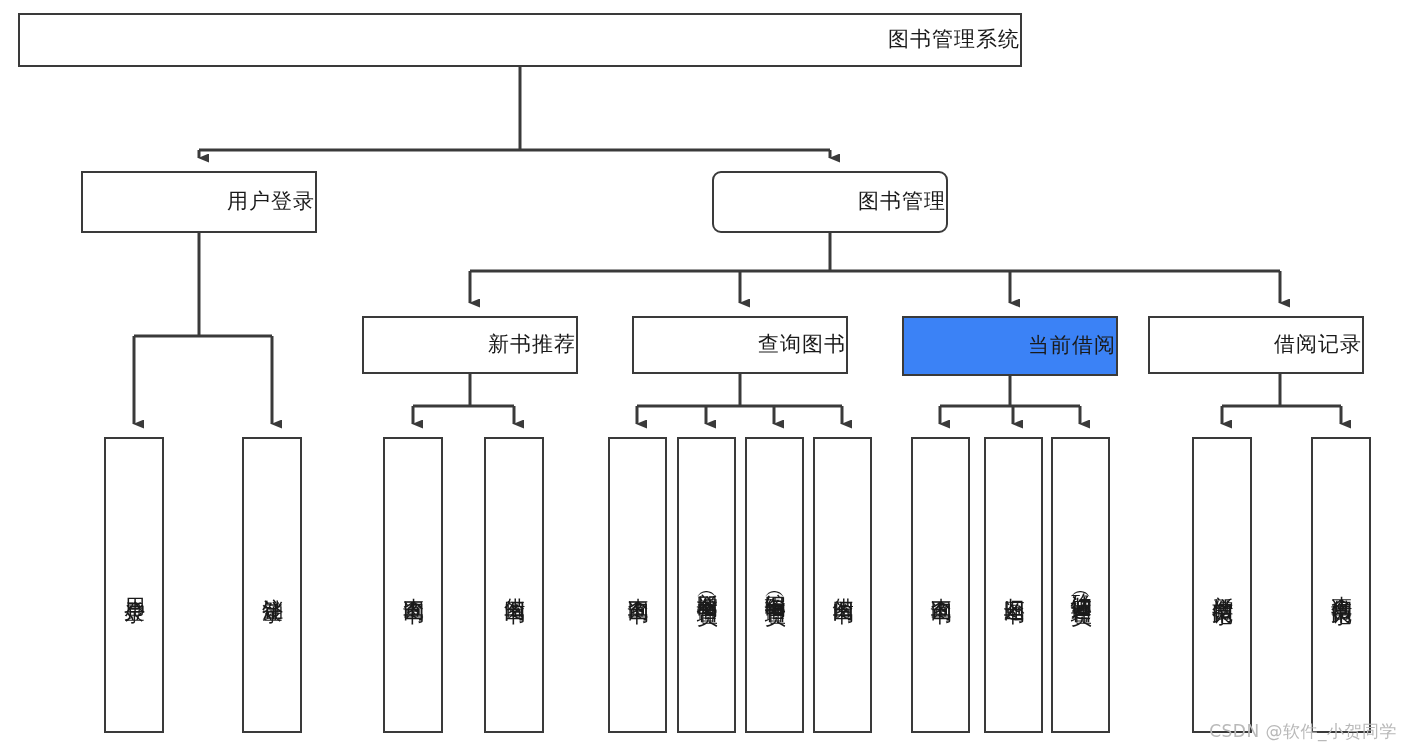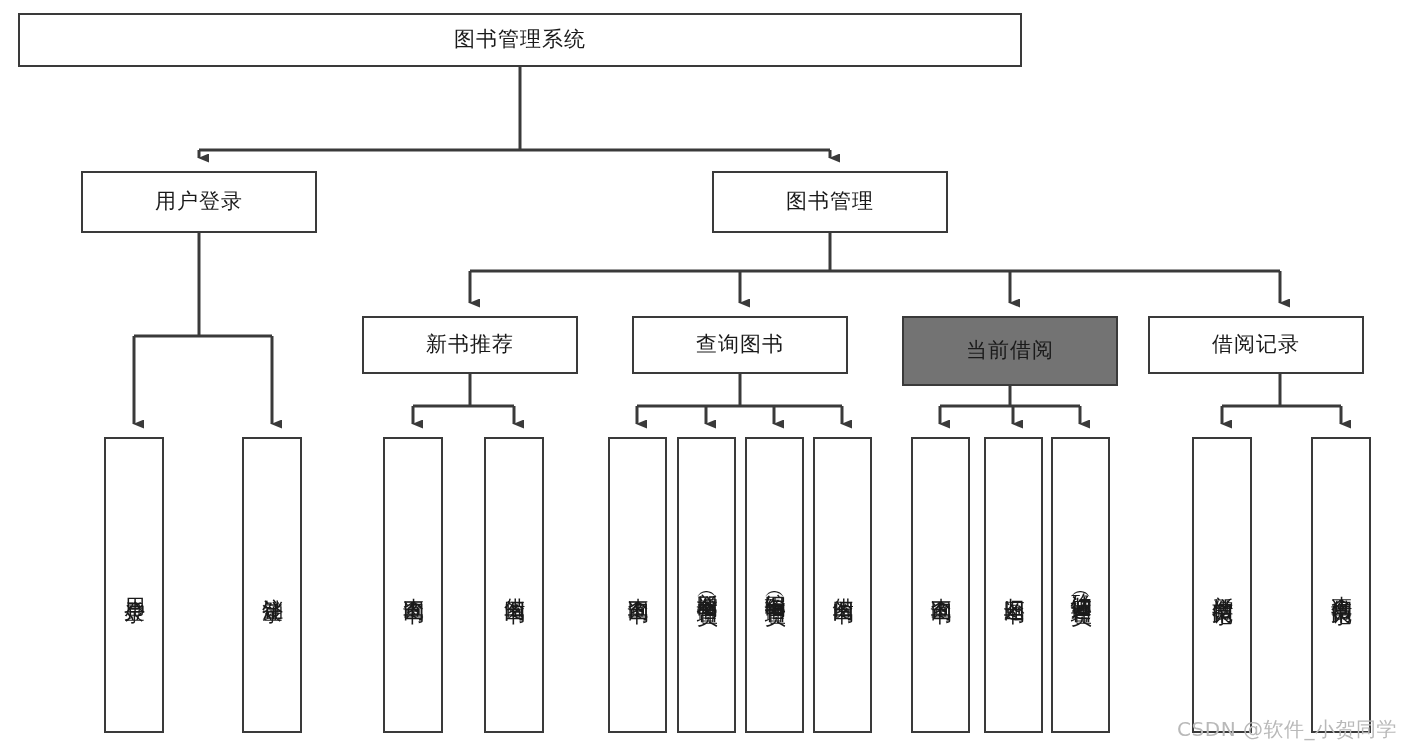--- a/index.html
+++ b/index.html
@@ -26,21 +26,21 @@
     height: 747px;
     pointer-events: none;
   }
   .node {
     position: absolute;
     box-sizing: border-box;
     background: #ffffff;
     border: 2px solid #3a3a3a;
     display: flex;
     align-items: center;
-    justify-content: center;
+    justify-content: flex-end;
     color: #1a1a1a;
   }
   .node.horizontal {
     font-size: 21px;
     letter-spacing: 1px;
     line-height: 1.2;
   }
   .node.vertical {
     writing-mode: vertical-rl;
     text-orientation: upright;
@@ -56,21 +56,21 @@
     text-orientation: upright;
     white-space: nowrap;
   }
   .node-label {
     display: block;
   }
   #watermark {
     position: absolute;
     right: 8px;
     bottom: 4px;
-    font-size: 20px;
+    font-size: 17px;
     color: #b9b9b9;
     letter-spacing: 0.5px;
     white-space: nowrap;
     font-family: "DejaVu Sans", "Liberation Sans", sans-serif;
   }
 </style>
 </head>
 <body>
 
 <div id="diagram-root" style="background: rgb(255, 255, 255);">
@@ -127,31 +127,31 @@
     </g>
   </svg>
 
   <div class="node horizontal" style="left: 18px; top: 13px; width: 1004px; height: 54px; border-color: rgb(58, 58, 58); background: rgb(255, 255, 255); color: rgb(26, 26, 26);">
     <span class="node-label">图书管理系统</span>
   </div>
 
   <div class="node horizontal" style="left: 81px; top: 171px; width: 236px; height: 62px; border-color: rgb(58, 58, 58); background: rgb(255, 255, 255); color: rgb(26, 26, 26);">
     <span class="node-label">用户登录</span>
   </div>
-  <div class="node horizontal" style="left: 712px; top: 171px; width: 236px; height: 62px; border-color: rgb(58, 58, 58); background: rgb(255, 255, 255); color: rgb(26, 26, 26);">
+  <div class="node horizontal" style="left: 712px; top: 171px; width: 236px; height: 62px; border-color: rgb(58, 58, 58); background: rgb(255, 255, 255); color: rgb(26, 26, 26); border-radius: 9px;">
     <span class="node-label">图书管理</span>
   </div>
 
   <div class="node horizontal" style="left: 362px; top: 316px; width: 216px; height: 58px; border-color: rgb(58, 58, 58); background: rgb(255, 255, 255); color: rgb(26, 26, 26);">
     <span class="node-label">新书推荐</span>
   </div>
   <div class="node horizontal" style="left: 632px; top: 316px; width: 216px; height: 58px; border-color: rgb(58, 58, 58); background: rgb(255, 255, 255); color: rgb(26, 26, 26);">
     <span class="node-label">查询图书</span>
   </div>
-  <div class="node horizontal" style="left: 902px; top: 316px; width: 216px; height: 70px; border-color: rgb(58, 58, 58); background: #737373; color: rgb(26, 26, 26);">
+  <div class="node horizontal" style="left: 902px; top: 316px; width: 216px; height: 60px; border-color: rgb(58, 58, 58); background: #3b82f6; color: rgb(26, 26, 26);">
     <span class="node-label">当前借阅</span>
   </div>
   <div class="node horizontal" style="left: 1148px; top: 316px; width: 216px; height: 58px; border-color: rgb(58, 58, 58); background: rgb(255, 255, 255); color: rgb(26, 26, 26);">
     <span class="node-label">借阅记录</span>
   </div>
 
   <div class="node vertical" style="left: 104px; top: 437px; width: 60px; height: 296px; border-color: rgb(58, 58, 58); background: rgb(255, 255, 255); color: rgb(26, 26, 26);">
     <span class="node-label">用户登录</span>
   </div>
   <div class="node vertical" style="left: 242px; top: 437px; width: 60px; height: 296px; border-color: rgb(58, 58, 58); background: rgb(255, 255, 255); color: rgb(26, 26, 26);">

